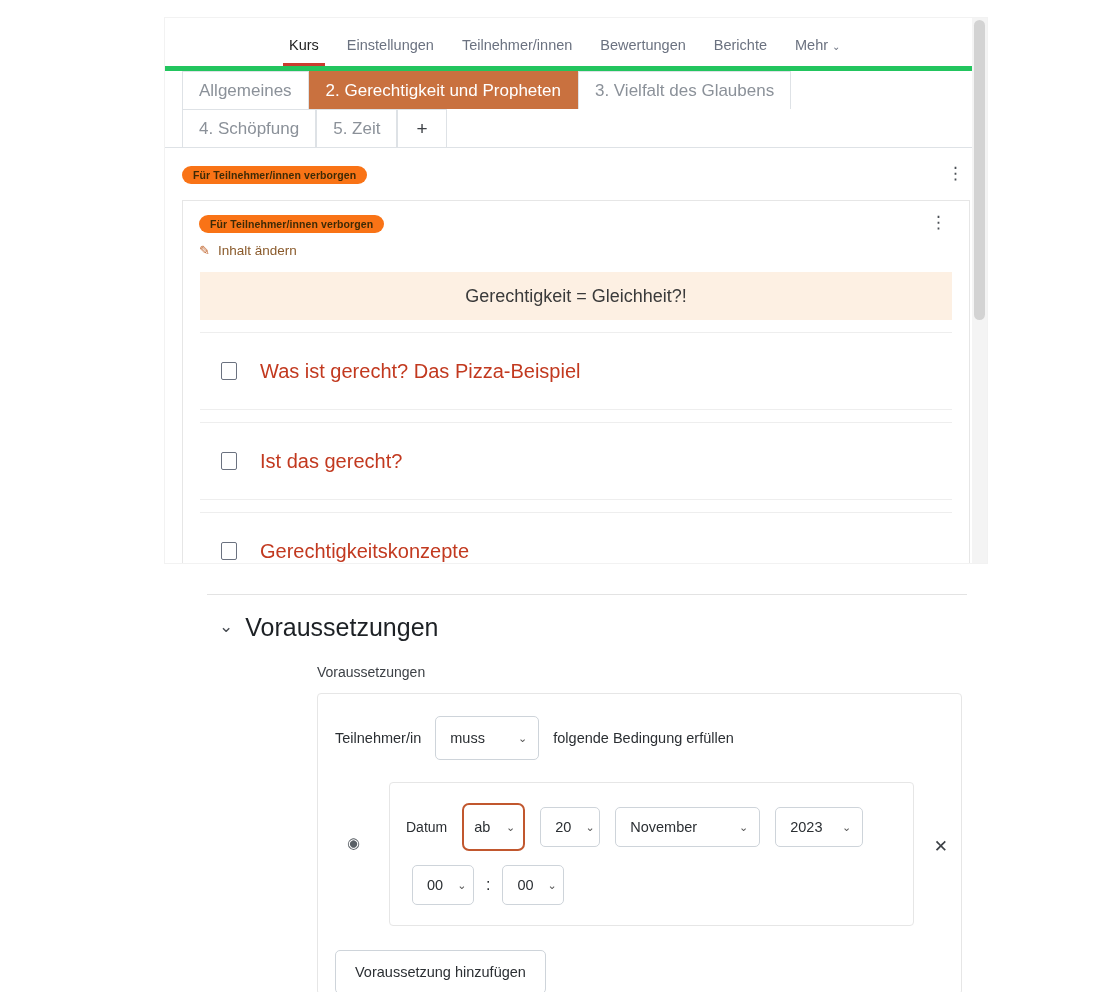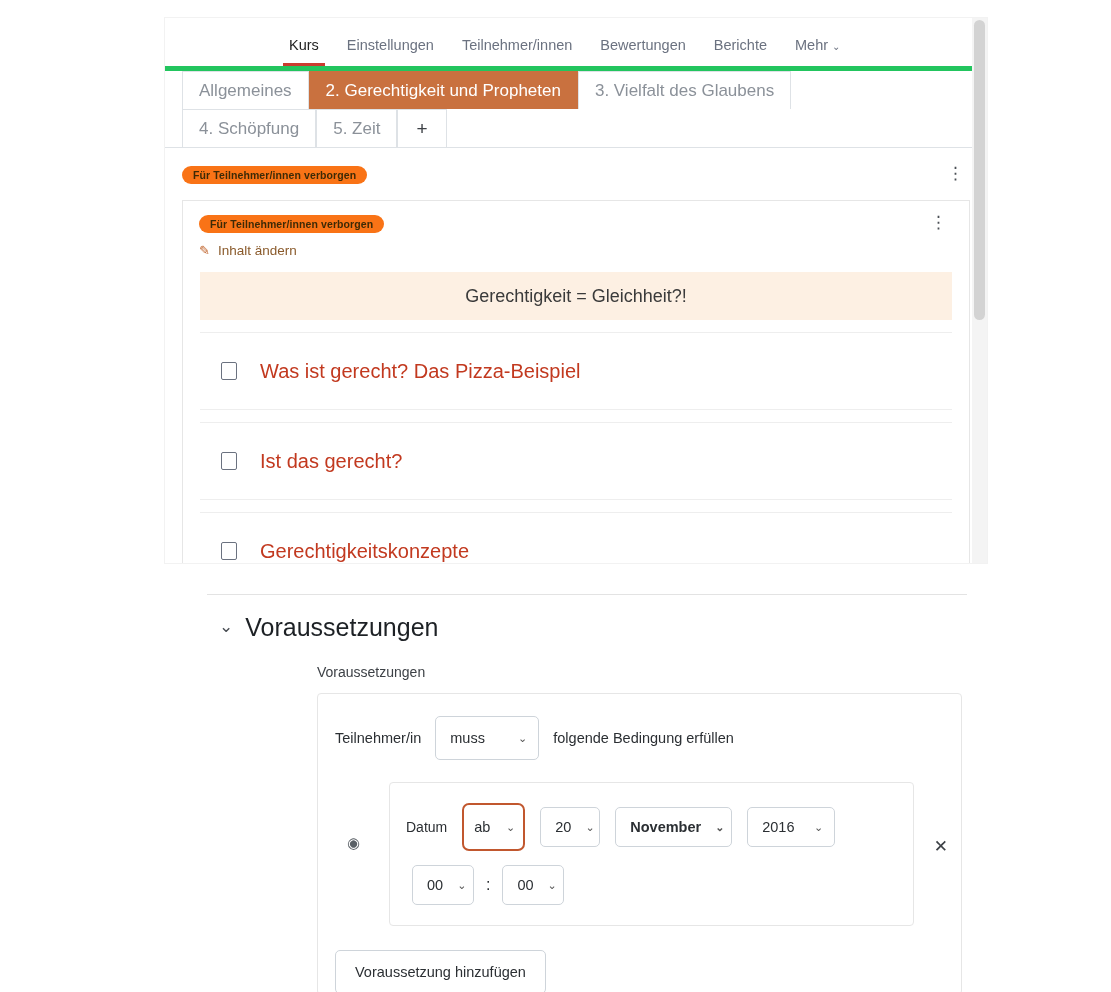--- a/index.html
+++ b/index.html
@@ -295,21 +295,21 @@
   }
   .sel-muss { width: 104px; height: 44px; }
   .sel-ab {
     width: 63px; height: 48px;
     border: 2px solid #c1572e;
     border-radius: 7px;
   }
   .sel-ab > span.val { padding-left: 10px; }
   .sel-ab > span.arrow { padding: 0 8px 0 2px; }
   .sel-day { width: 60px; height: 40px; }
-  .sel-month { width: 117px; height: 40px; font-weight: bold; }
+  .sel-month { width: 145px; height: 40px; }
   .sel-year { width: 88px; height: 40px; }
   .sel-hh { width: 62px; height: 40px; }
   .sel-mm { width: 62px; height: 40px; }
 
   .datum-block {
     position: relative;
     margin: 22px 0 0 71px;
     width: 525px;
     border: 1px solid #e6e6e6;
     border-radius: 4px;
@@ -473,21 +473,21 @@
             </span>
             <span class="sel sel-day">
               <span class="val">20</span>
               <span class="arrow">⌄</span>
             </span>
             <span class="sel sel-month">
               <span class="val">November</span>
               <span class="arrow">⌄</span>
             </span>
             <span class="sel sel-year">
-              <span class="val">2016</span>
+              <span class="val">2023</span>
               <span class="arrow">⌄</span>
             </span>
           </div>
 
           <div class="datum-line2">
             <span class="sel sel-hh">
               <span class="val">00</span>
               <span class="arrow">⌄</span>
             </span>
             <span class="colon">:</span>

